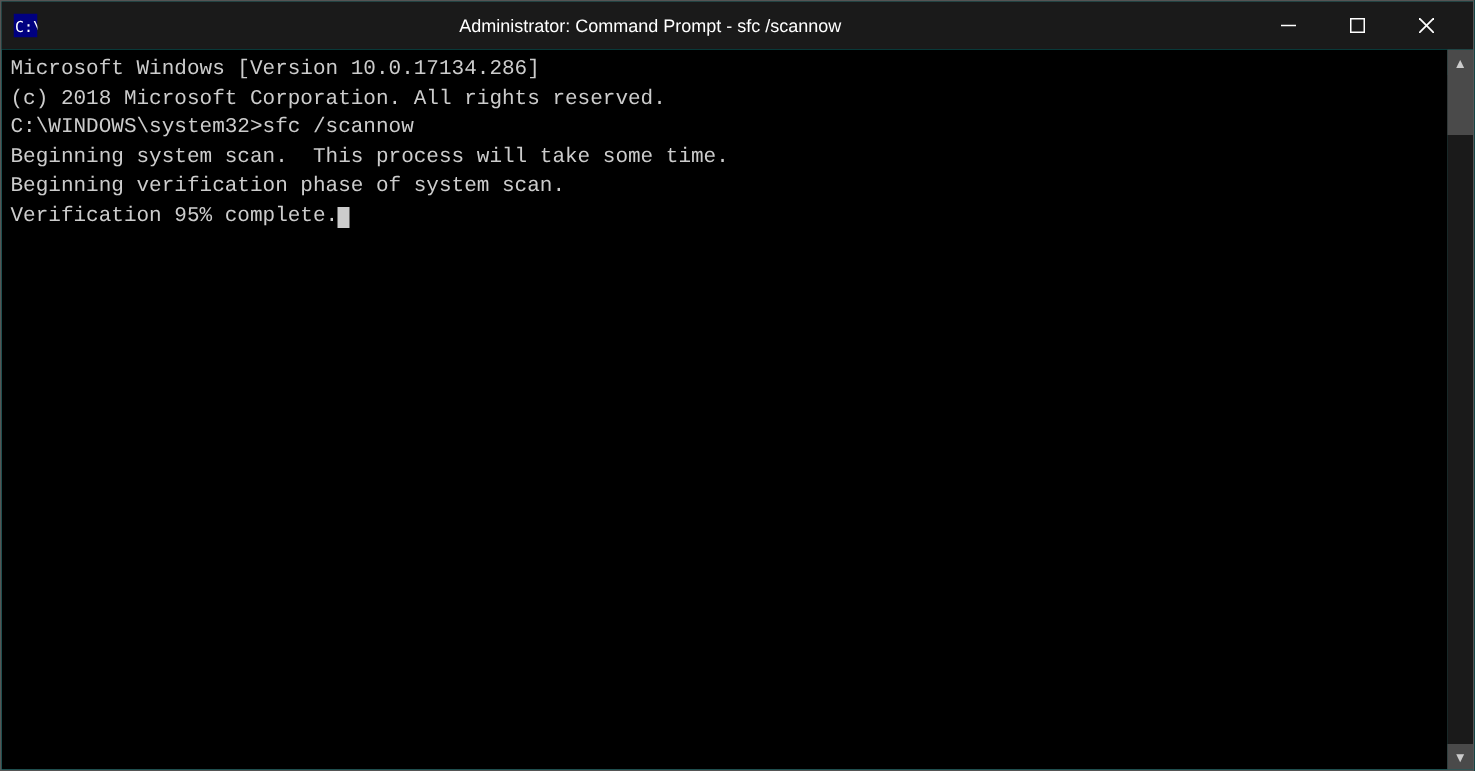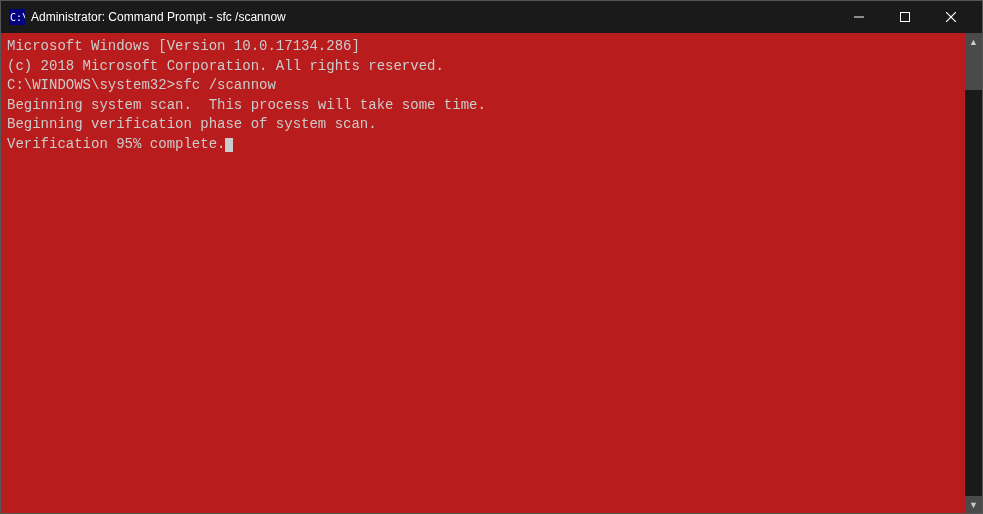--- a/index.html
+++ b/index.html
@@ -40,20 +40,21 @@
     .titlebar-icon svg {
       width: 16px;
       height: 16px;
     }
 
     .titlebar-title {
       flex: 1;
       color: #ffffff;
       font-size: 12px;
       font-family: 'Segoe UI', sans-serif;
+      text-align: center;
     }
 
     .titlebar-controls {
       display: flex;
       align-items: center;
       gap: 0;
     }
 
     .titlebar-btn {
       width: 46px;
@@ -76,21 +77,21 @@
     }
 
     .content-area {
       display: flex;
       flex: 1;
       overflow: hidden;
     }
 
     .terminal {
       flex: 1;
-      background: #b91c1c;
+      background: #000000;
       color: #cccccc;
       font-family: 'Courier New', Courier, monospace;
       font-size: 14px;
       line-height: 1.4;
       padding: 4px 6px;
       overflow-y: auto;
       white-space: pre;
     }
 
     .scrollbar-area {

